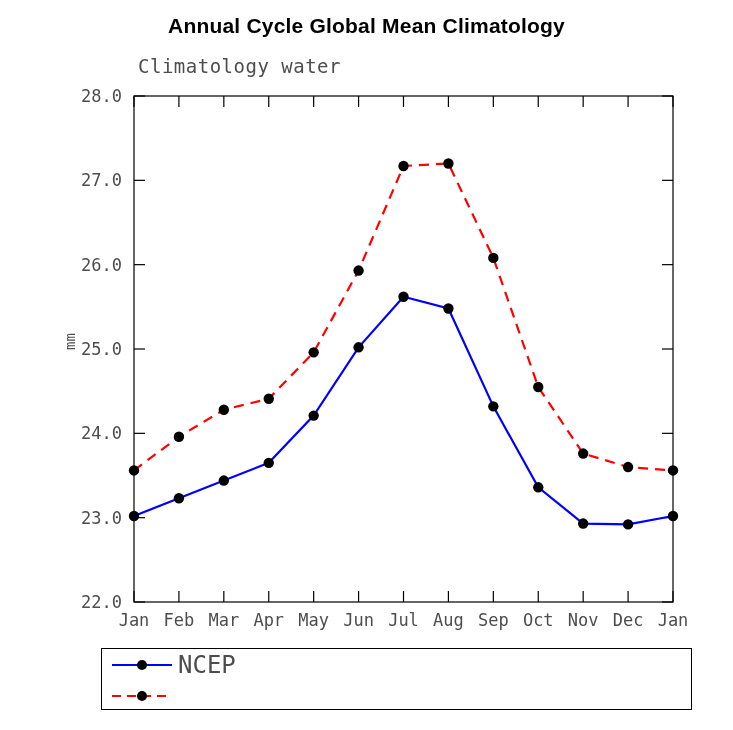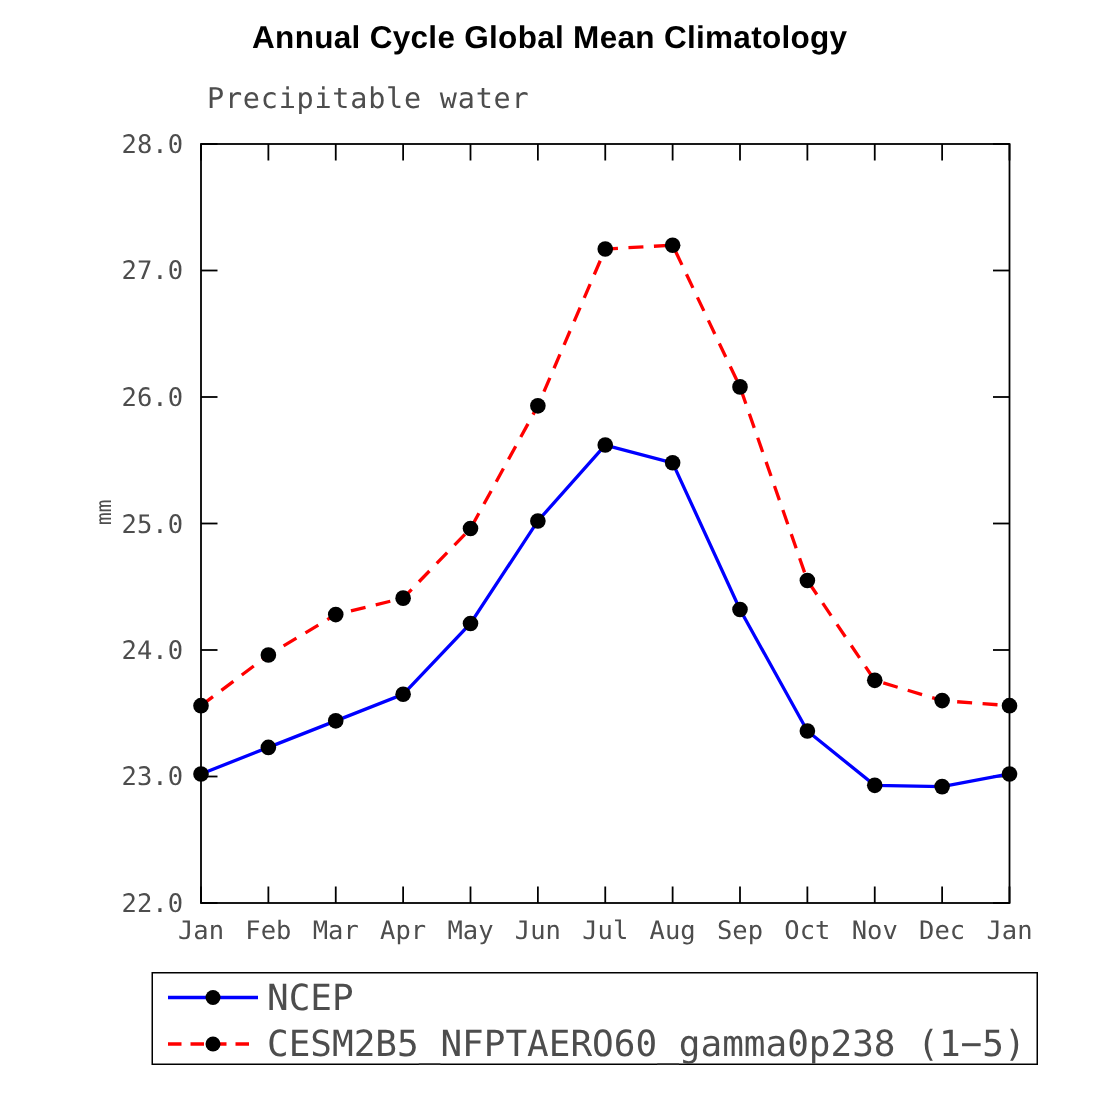--- a/index.html
+++ b/index.html
@@ -93,21 +93,21 @@
     font-size: 17px;
     fill: #4d4d4d;
   }
 </style>
 </head>
 <body>
 
 <div id="chart-root">
 
   <div id="chart-title">Annual Cycle Global Mean Climatology</div>
-  <div id="chart-subtitle">Precipitable water</div>
+  <div id="chart-subtitle">Climatology water</div>
 
   <div class="axis-label-y" style="left: 62px; top: 350px;">mm</div>
 
   <svg id="plot-svg" width="733" height="730">
 
     <rect id="frame" x="134" y="96" width="539" height="506" fill="none" stroke="#000000" stroke-width="1.2"></rect>
     <g id="y-ticks">
         <line x1="134" x2="145" y1="602" y2="602" stroke="#000000" stroke-width="1.2"></line>
         <line x1="662" x2="673" y1="602" y2="602" stroke="#000000" stroke-width="1.2"></line>
         <text x="122" y="608" text-anchor="end" class="tick-text">22.0</text>
@@ -209,17 +209,16 @@
         <line x1="2" y1="16" x2="62" y2="16" stroke="#0000ff" stroke-width="2.2"></line>
         <circle cx="32" cy="16" r="5" fill="#000000"></circle>
       </svg>
       <div class="legend-label">NCEP</div>
     </div>
     <div class="legend-row row1">
       <svg class="legend-sample">
         <line x1="2" y1="16" x2="62" y2="16" stroke="#ff0000" stroke-width="2.2" stroke-dasharray="9,6"></line>
         <circle cx="32" cy="16" r="5" fill="#000000"></circle>
       </svg>
-      <div class="legend-label">CESM2B5_NFPTAERO60_gamma0p238 (1−5)</div>
     </div>
   </div>
 
 </div>
 
 </body></html>

